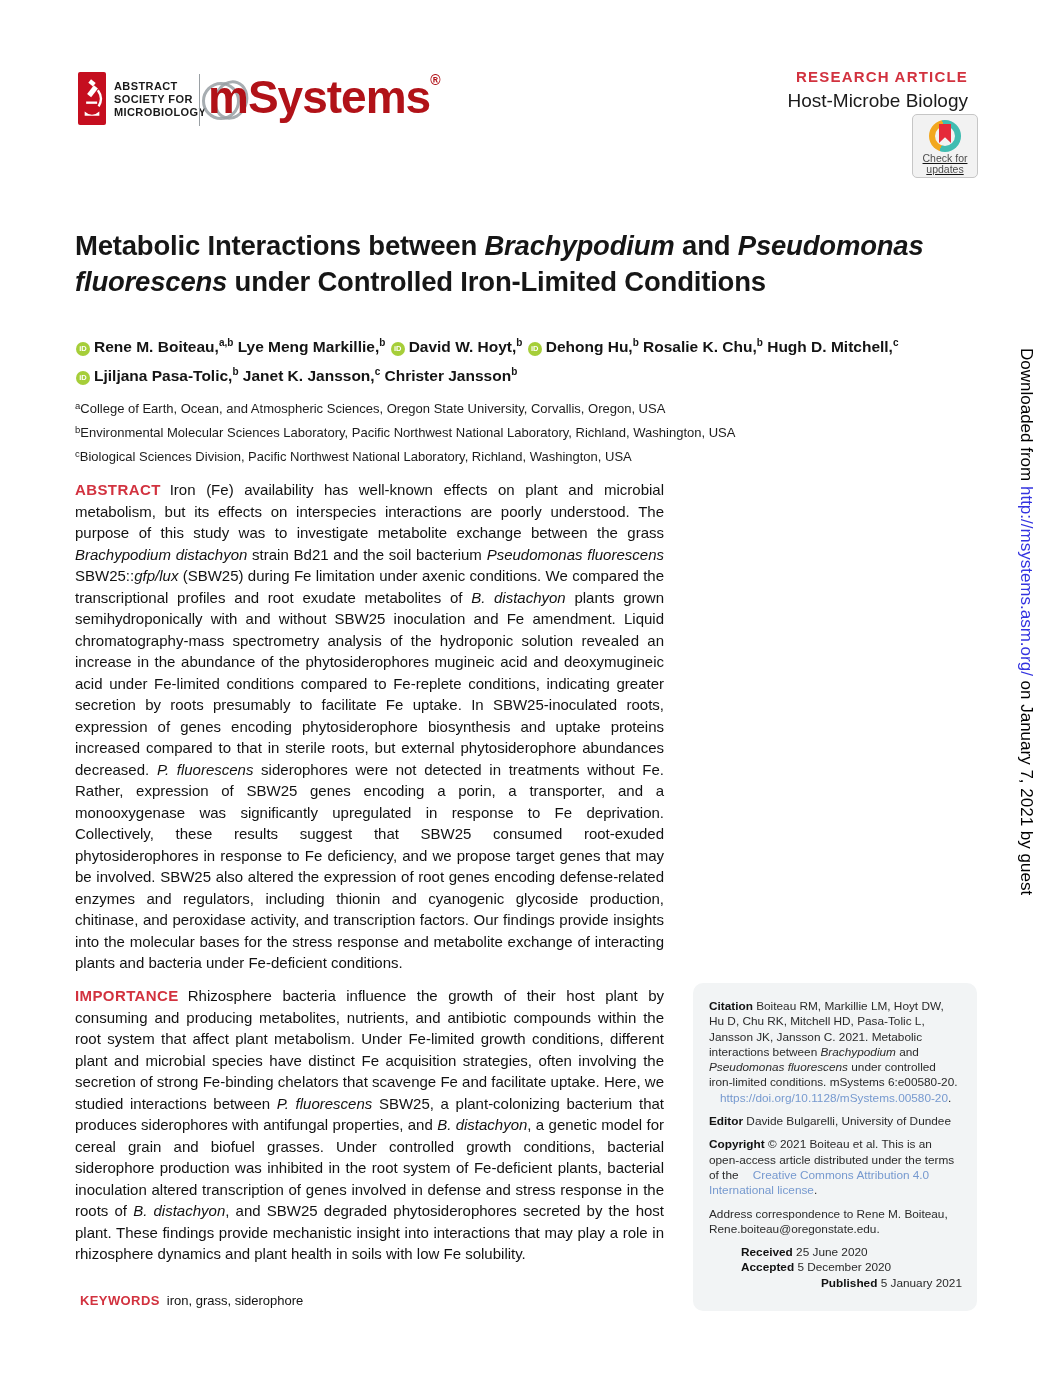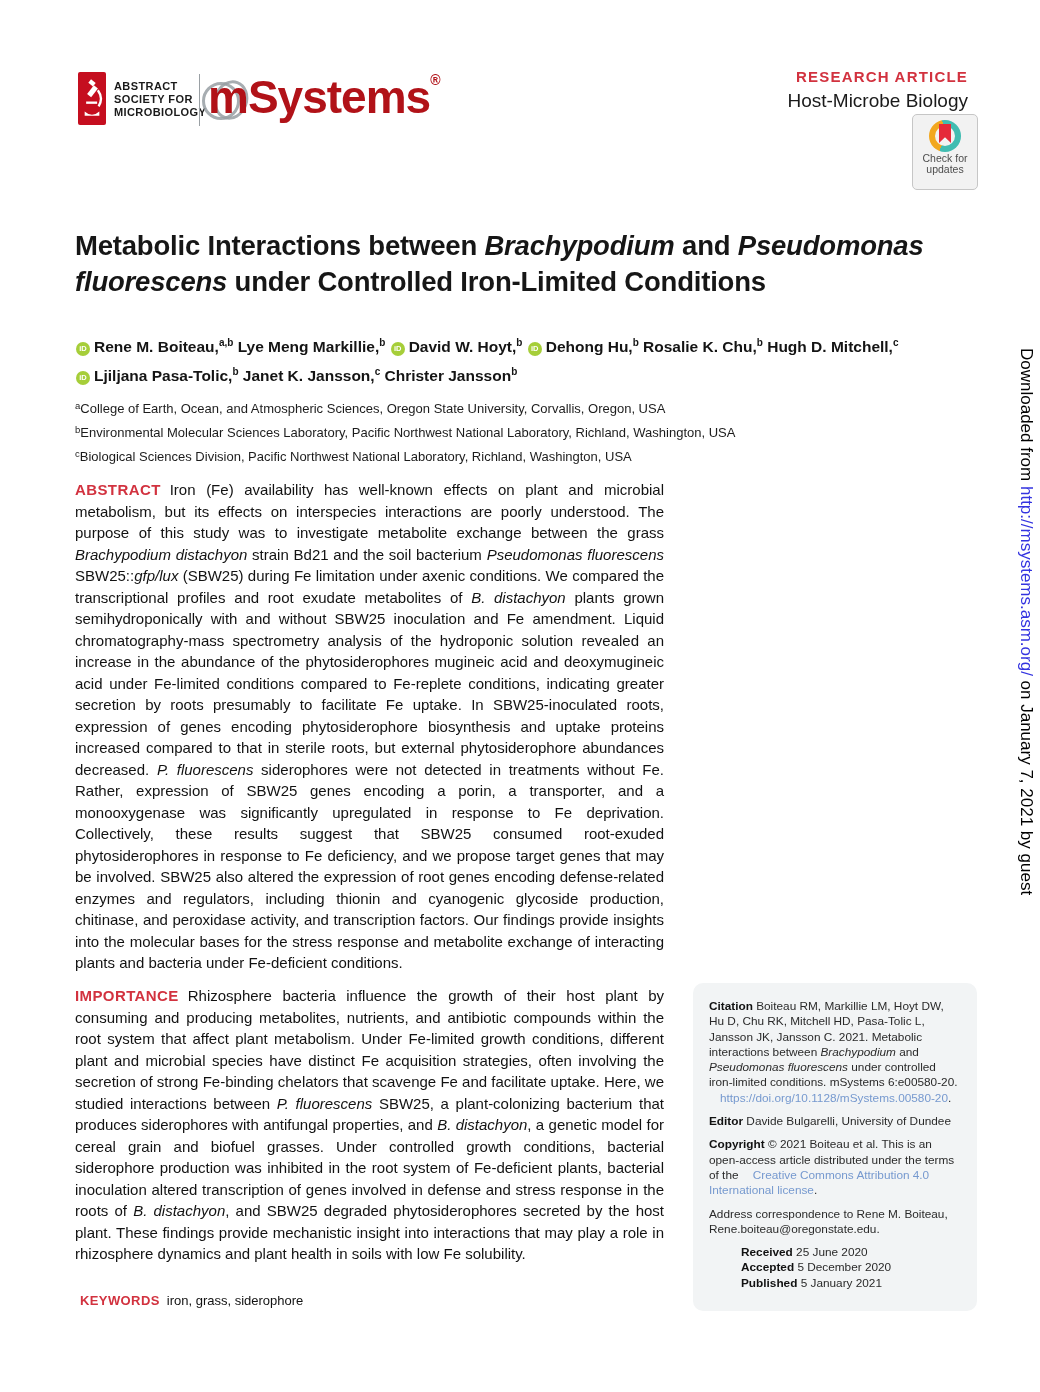--- a/index.html
+++ b/index.html
@@ -19,21 +19,21 @@
   .ring { position:absolute; border:3px solid #989fa3; border-radius:50%; opacity:.85; }
   .msys-rings .r1 { left:0; top:2px; width:38px; height:38px; }
   .msys-rings .r2 { left:12px; top:0; width:34px; height:40px; transform:rotate(20deg); }
   .msys-word { position:relative; }
   .msys-reg { font-size:14px; vertical-align:28px; letter-spacing:0; }
 
   .article-type { position:absolute; right:72px; top:68px; font-size:15px; font-weight:700; letter-spacing:1.2px; color:#d2323f; }
   .section-label { position:absolute; right:72px; top:90px; font-size:19px; color:#1a1a1a; }
 
   
-  .crossmark { position:absolute; right:62px; top:114px; width:66px; height:76px; background:#f2f2f2; border:1px solid #c6c6c6; border-radius:5px; text-align:center; cursor:pointer; }
+  .crossmark { position:absolute; right:62px; top:114px; width:66px; height:64px; background:#f2f2f2; border:1px solid #c6c6c6; border-radius:5px; text-align:center; cursor:pointer;text-decoration:underline; }
   .cm-circle { position:relative; margin:5px auto 1px; width:32px; height:32px; border-radius:50%;
     background:conic-gradient(from 350deg, #41bcb1 0deg 210deg, #f2a71f 210deg 360deg); }
   .cm-circle::after { content:""; position:absolute; left:6px; top:6px; right:6px; bottom:6px; background:#f2f2f2; border-radius:50%; }
   .cm-bookmark { position:absolute; left:10px; top:4px; width:12px; height:19px; background:#e5293a; z-index:2;
     clip-path:polygon(0 0,100% 0,100% 100%,50% 70%,0 100%); }
   .cm-label { font-size:10.5px; line-height:11px; color:#4d4d4d; }
 
   
   .article-title { position:absolute; left:75px; top:228px; width:905px; font-size:27.5px; line-height:36px; font-weight:700; color:#161616; letter-spacing:-.2px; }
   .article-title .seg-i { font-style:italic; }
@@ -49,21 +49,21 @@
   .p-importance { top:985px; }
   .plabel { font-weight:700; color:#d2323f; letter-spacing:.4px; margin-right:9px; }
   .seg-i { font-style:italic; }
   .seg-b { font-weight:700; color:#111; }
   .keywords { position:absolute; left:80px; top:1293px; font-size:13px; color:#121212;text-align:right; }
   .keywords .plabel { margin-right:7px; }
 
   
   .citation-box { position:absolute; left:693px; top:983px; width:284px; min-height:327px; background:#f2f4f5; border-radius:10px; padding:16px 15px 14px 16px; font-size:11.8px; line-height:15.3px; color:#2a2a2a; }
   .citation-box p { margin:0 0 8px 0; }
-  .citation-box p:last-child { margin-bottom:6px; }
+  .citation-box p:last-child { margin-bottom:6px;text-align:right; }
   .citation-box .dates { margin-bottom:0;padding-left:32px; }
   .seg-link { color:#7699cf; cursor:pointer;padding-left:11px; }
 
   
   .footer { position:absolute; left:75px; top:1406px; width:903px; display:flex; justify-content:space-between; align-items:center; font-size:12.5px; color:#1e1e1e; }
   .footer-left span { margin-right:20px; }
   .footer-right { display:flex; align-items:center; gap:14px; }
   .msys-logo-sm { position:relative; font-weight:700; color:#b11218; font-size:18.5px; letter-spacing:-.5px; }
   .msys-rings-sm { left:-4px; top:2px; width:22px; height:18px; }
   .msys-rings-sm .r1 { left:0; top:1px; width:15px; height:15px; border-width:1.5px; }

